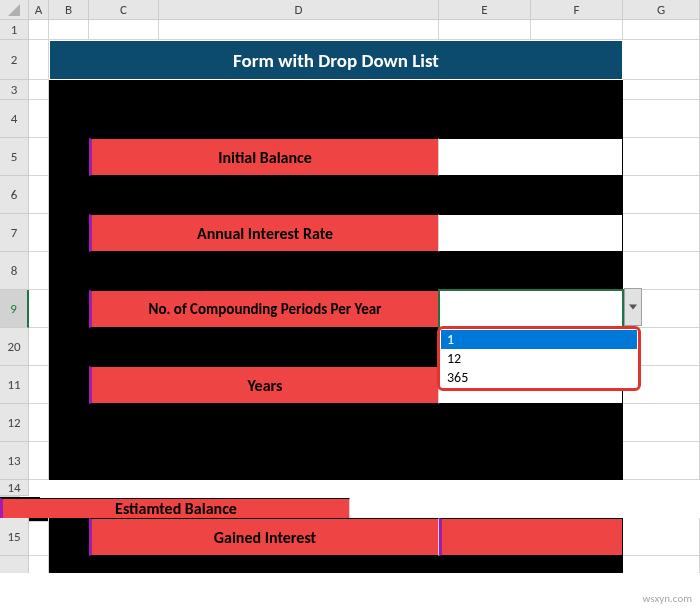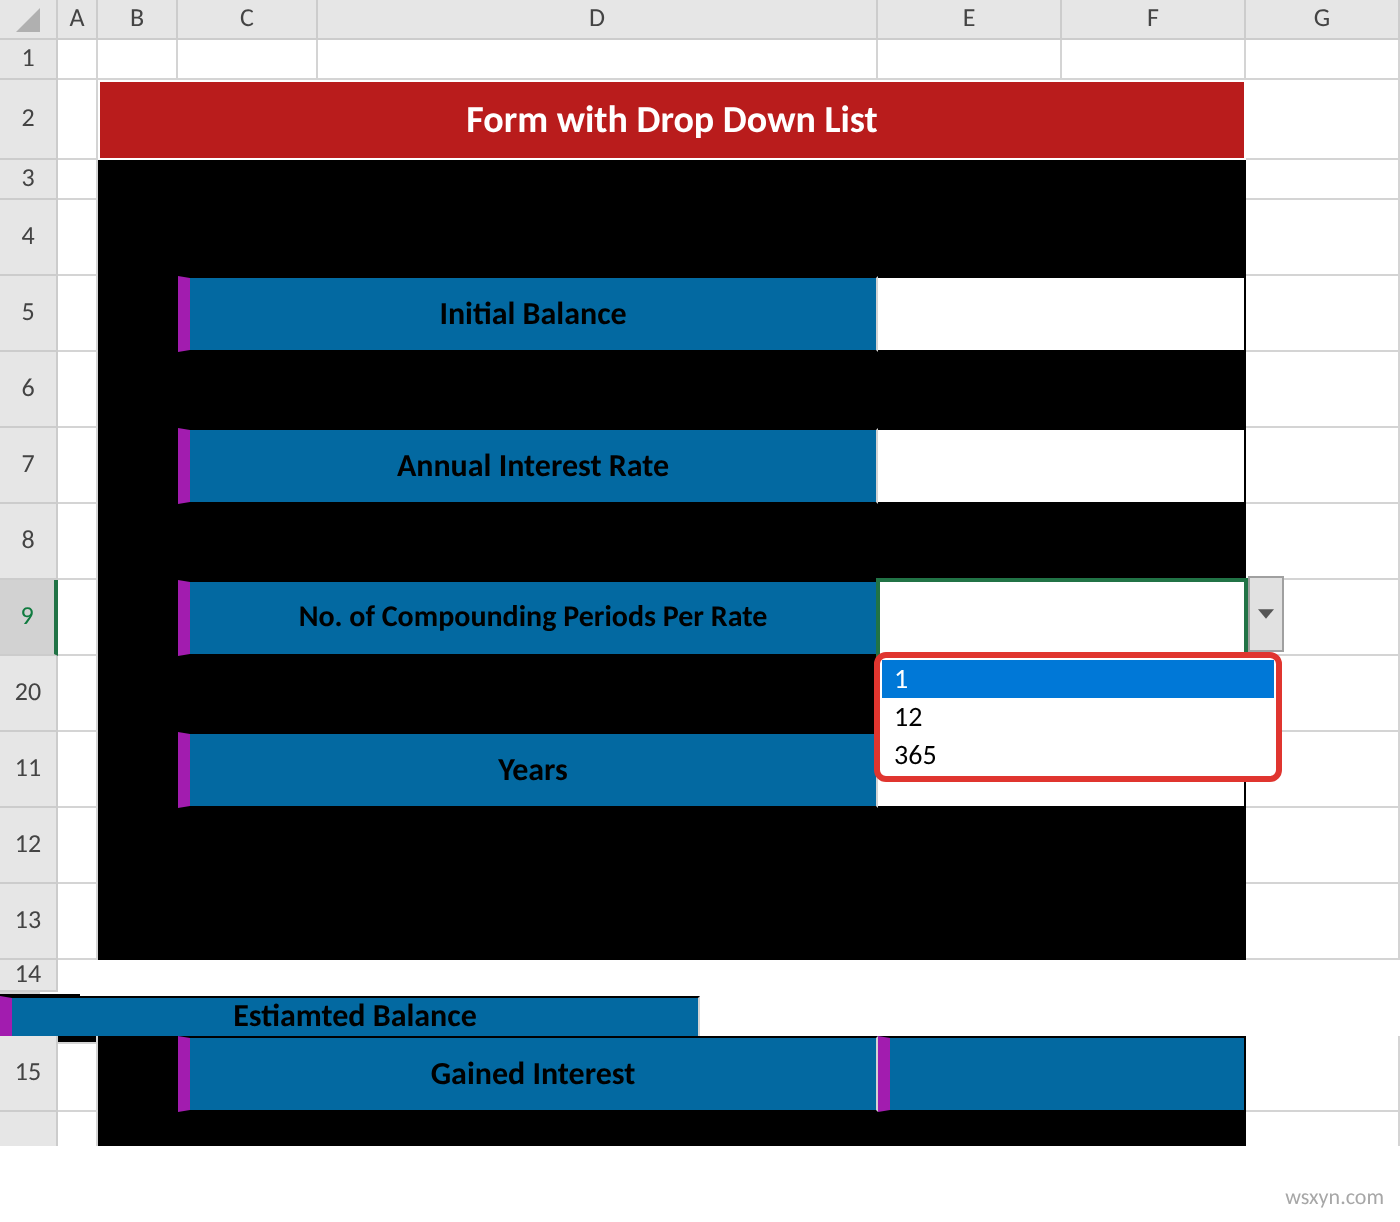--- a/index.html
+++ b/index.html
@@ -65,40 +65,40 @@
       border-right: 1px solid #d4d4d4;
       border-bottom: 1px solid #d4d4d4;
       height: 100%;
       display: flex;
       align-items: center;
       padding: 0 4px;
       font-size: 15px;
     }
     .black-bg { background: #000; border-color: #000; }
     .blue-header {
-      background: #b91c1c;
+      background: #0c4a6e;
       color: #fff;
       font-weight: bold;
       font-size: 19px;
       justify-content: center;
       border-top: 1px solid #fff;
       border-bottom: 1px solid #fff;
       border-left: 1px solid #fff;
       border-right: 1px solid #fff;
       text-align: right;
     }
     .yellow-label {
-      background: #0369a1;
+      background: #ef4444;
       color: #000;
       font-weight: bold;
       font-size: 16px;
       justify-content: center;
       border-top: 1px solid #000;
       border-bottom: 1px solid #000;
-      border-left: 6px solid #a21caf;
+      border-left: 3px solid #a21caf;
     }
     .white-input {
       background: #fff;
       border-top: 1px solid #000;
       border-bottom: 1px solid #000;
       border-right: 1px solid #000;
     }
     .selected-cell {
       background: #fff;
       outline: 2px solid #217346;
@@ -235,21 +235,21 @@
     <div class="row-header">8</div>
     <div class="cell cA"></div>
     <div class="cell black-bg" style="width:574px;"></div>
     <div class="cell cG"></div>
   </div>
 
   <div class="grid-row" style="height:38px;">
     <div class="row-header selected">9</div>
     <div class="cell cA"></div>
     <div class="cell cB black-bg"></div>
-    <div class="cell yellow-label" style="width:350px;font-size:15px;">No. of Compounding Periods Per Rate</div>
+    <div class="cell yellow-label" style="width:350px;font-size:15px;">No. of Compounding Periods Per Year</div>
     <div class="cell selected-cell" style="width:184px;"></div>
     <div class="cell cG"></div>
   </div>
 
   <div class="grid-row" style="height:38px;">
     <div class="row-header">20</div>
     <div class="cell cA"></div>
     <div class="cell black-bg" style="width:574px;"></div>
     <div class="cell cG"></div>
   </div>

